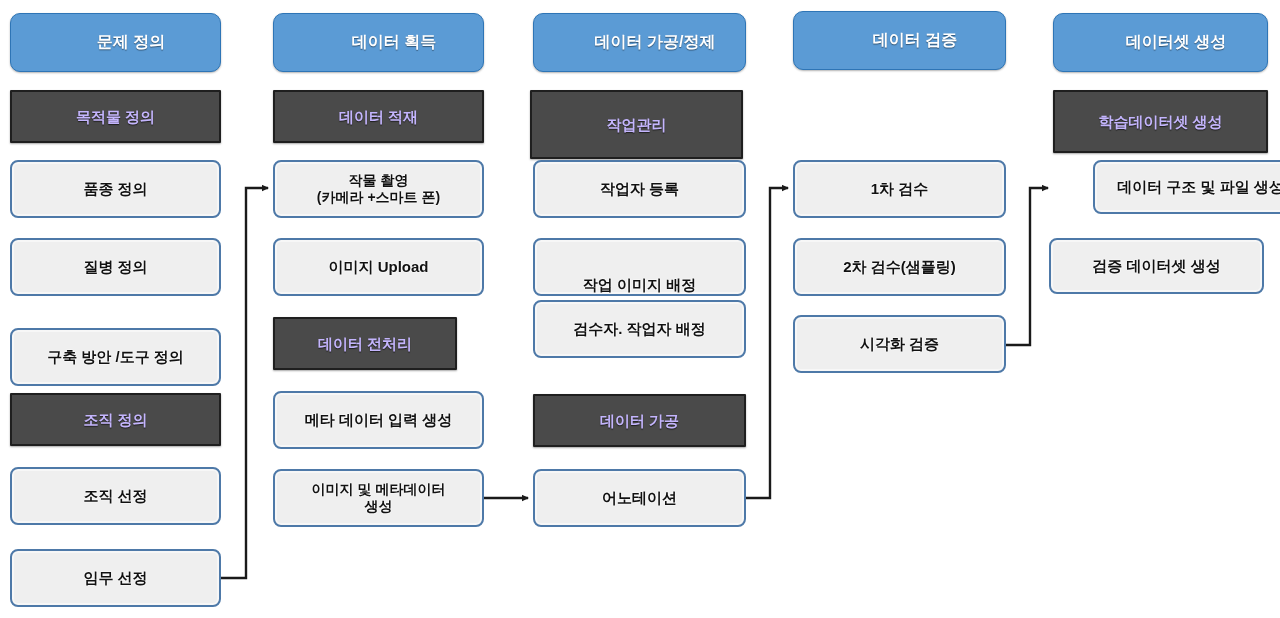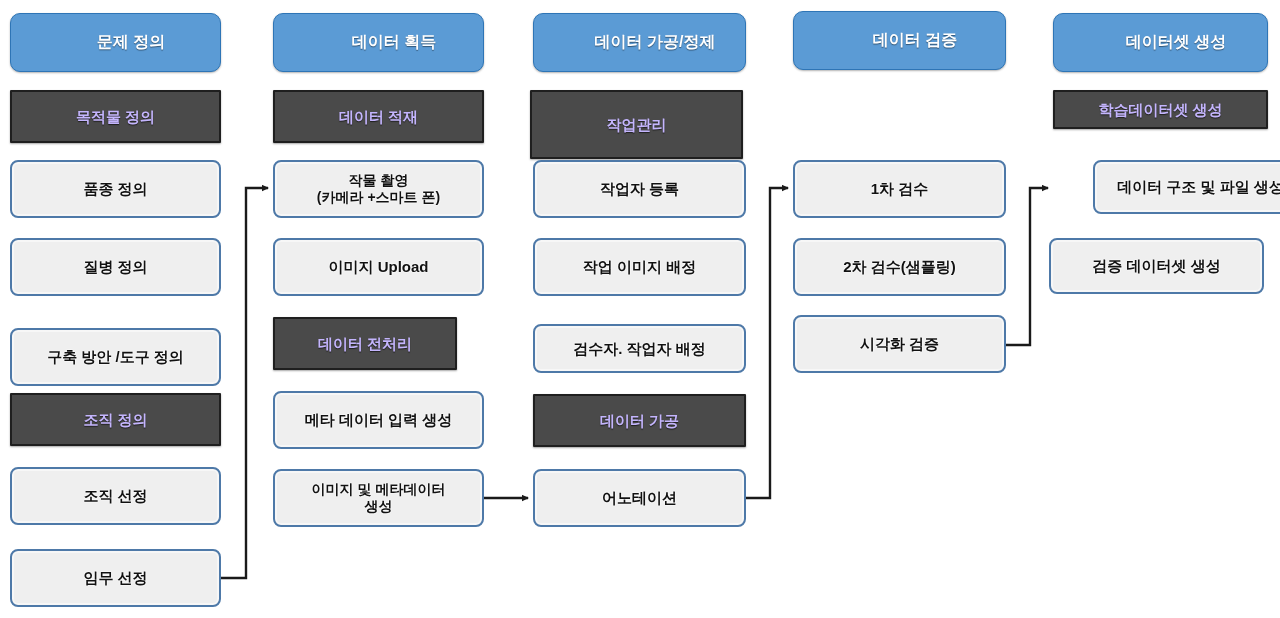--- a/index.html
+++ b/index.html
@@ -100,24 +100,24 @@
 
   <div class="node n-header" style="left:533px;top:13px;width:213px;height:59px;">
     <span class="lbl">데이터 가공/정제</span>
   </div>
   <div class="node n-section" style="left:530px;top:90px;width:213px;height:69px;">
     <span class="lbl">작업관리</span>
   </div>
   <div class="node n-item" style="left:533px;top:160px;width:213px;height:58px;">
     <span class="lbl">작업자 등록</span>
   </div>
-  <div class="node n-item" style="left:533px;top:238px;width:213px;height:58px;">
+  <div class="node n-item" style="left:533px;top:238px;width:213px;height:58px;align-items:flex-end;">
     <span class="lbl">작업 이미지 배정</span>
   </div>
-  <div class="node n-item" style="left:533px;top:324px;width:213px;height:49px;">
+  <div class="node n-item" style="left:533px;top:300px;width:213px;height:58px;">
     <span class="lbl">검수자. 작업자 배정</span>
   </div>
   <div class="node n-section" style="left:533px;top:394px;width:213px;height:53px;">
     <span class="lbl">데이터 가공</span>
   </div>
   <div class="node n-item" style="left:533px;top:469px;width:213px;height:58px;">
     <span class="lbl">어노테이션</span>
   </div>
 
   <div class="node n-header" style="left:793px;top:11px;width:213px;height:59px;">
@@ -129,21 +129,21 @@
   <div class="node n-item" style="left:793px;top:238px;width:213px;height:58px;">
     <span class="lbl">2차 검수(샘플링)</span>
   </div>
   <div class="node n-item" style="left:793px;top:315px;width:213px;height:58px;">
     <span class="lbl">시각화 검증</span>
   </div>
 
   <div class="node n-header" style="left:1053px;top:13px;width:215px;height:59px;">
     <span class="lbl">데이터셋 생성</span>
   </div>
-  <div class="node n-section" style="left:1053px;top:90px;width:215px;height:39px;">
+  <div class="node n-section" style="left:1053px;top:90px;width:215px;height:63px;">
     <span class="lbl">학습데이터셋 생성</span>
   </div>
   <div class="node n-item" style="left:1053px;top:160px;width:215px;height:54px;margin-left:40px;">
     <span class="lbl">데이터 구조 및 파일 생성</span>
   </div>
   <div class="node n-item" style="left:1049px;top:238px;width:215px;height:56px;">
     <span class="lbl">검증 데이터셋 생성</span>
   </div>
 
 </div>

